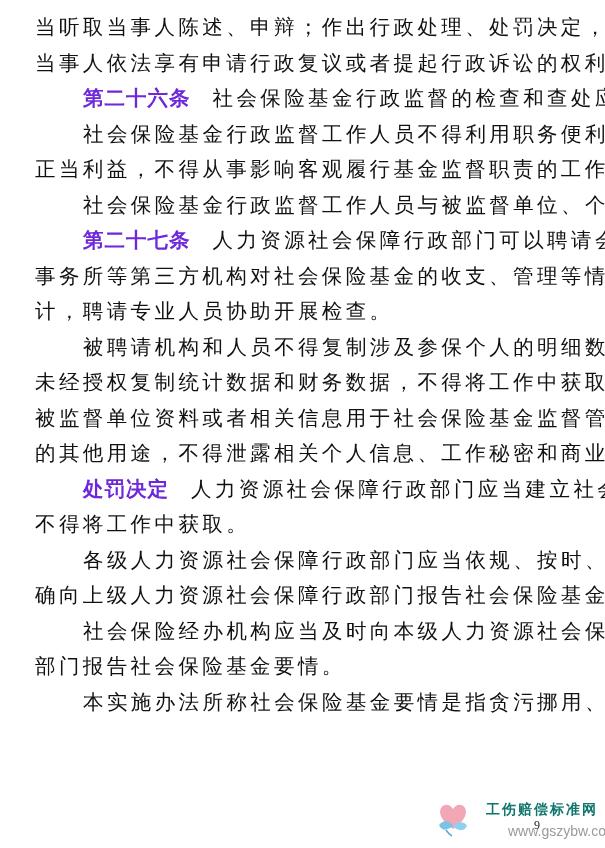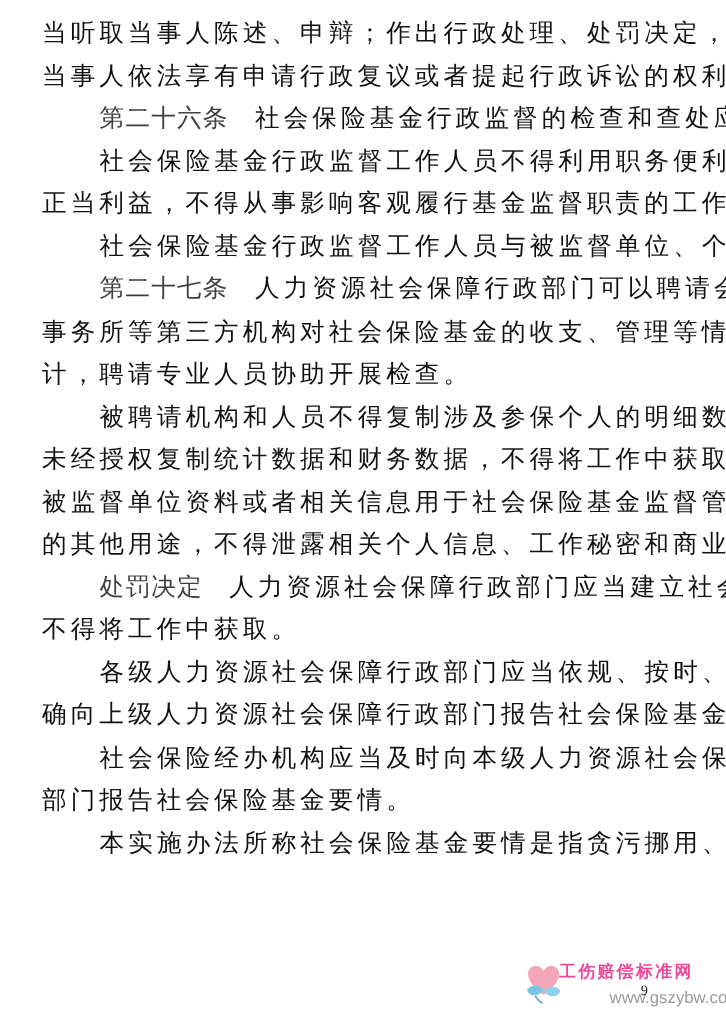--- a/index.html
+++ b/index.html
@@ -26,47 +26,47 @@
       font-size: 20.5px;
       color: #111111;
       white-space: nowrap;
       letter-spacing: 3.4px;
     }
     .indent {
       padding-left: 48px;
     }
     .article {
       font-family: "DejaVu Sans", "Liberation Sans", sans-serif;
-      font-weight: normal;
-      color: #404040;
+      font-weight: bold;
+      color: #6d28d9;
       letter-spacing: 1px;
       margin-right: 22px;
     }
     .watermark {
       position: absolute;
       left: 436px;
       top: 797px;
       width: 165px;
       height: 42px;
     }
     .wm-logo {
       position: absolute;
       left: 0;
       top: 2px;
       width: 34px;
       height: 38px;
     }
     .wm-title {
       position: absolute;
-      left: 30px;
+      left: 50px;
       top: 4px;
       font-family: "DejaVu Sans", "Liberation Sans", sans-serif;
       font-weight: bold;
       font-size: 14px;
-      color: #ec4899;
+      color: #0f766e;
       letter-spacing: 2px;
       white-space: nowrap;
     }
     .wm-url {
       position: absolute;
       left: 72px;
       top: 26px;
       font-family: "Liberation Sans", sans-serif;
       font-size: 14px;
       color: #9a9a9a;

